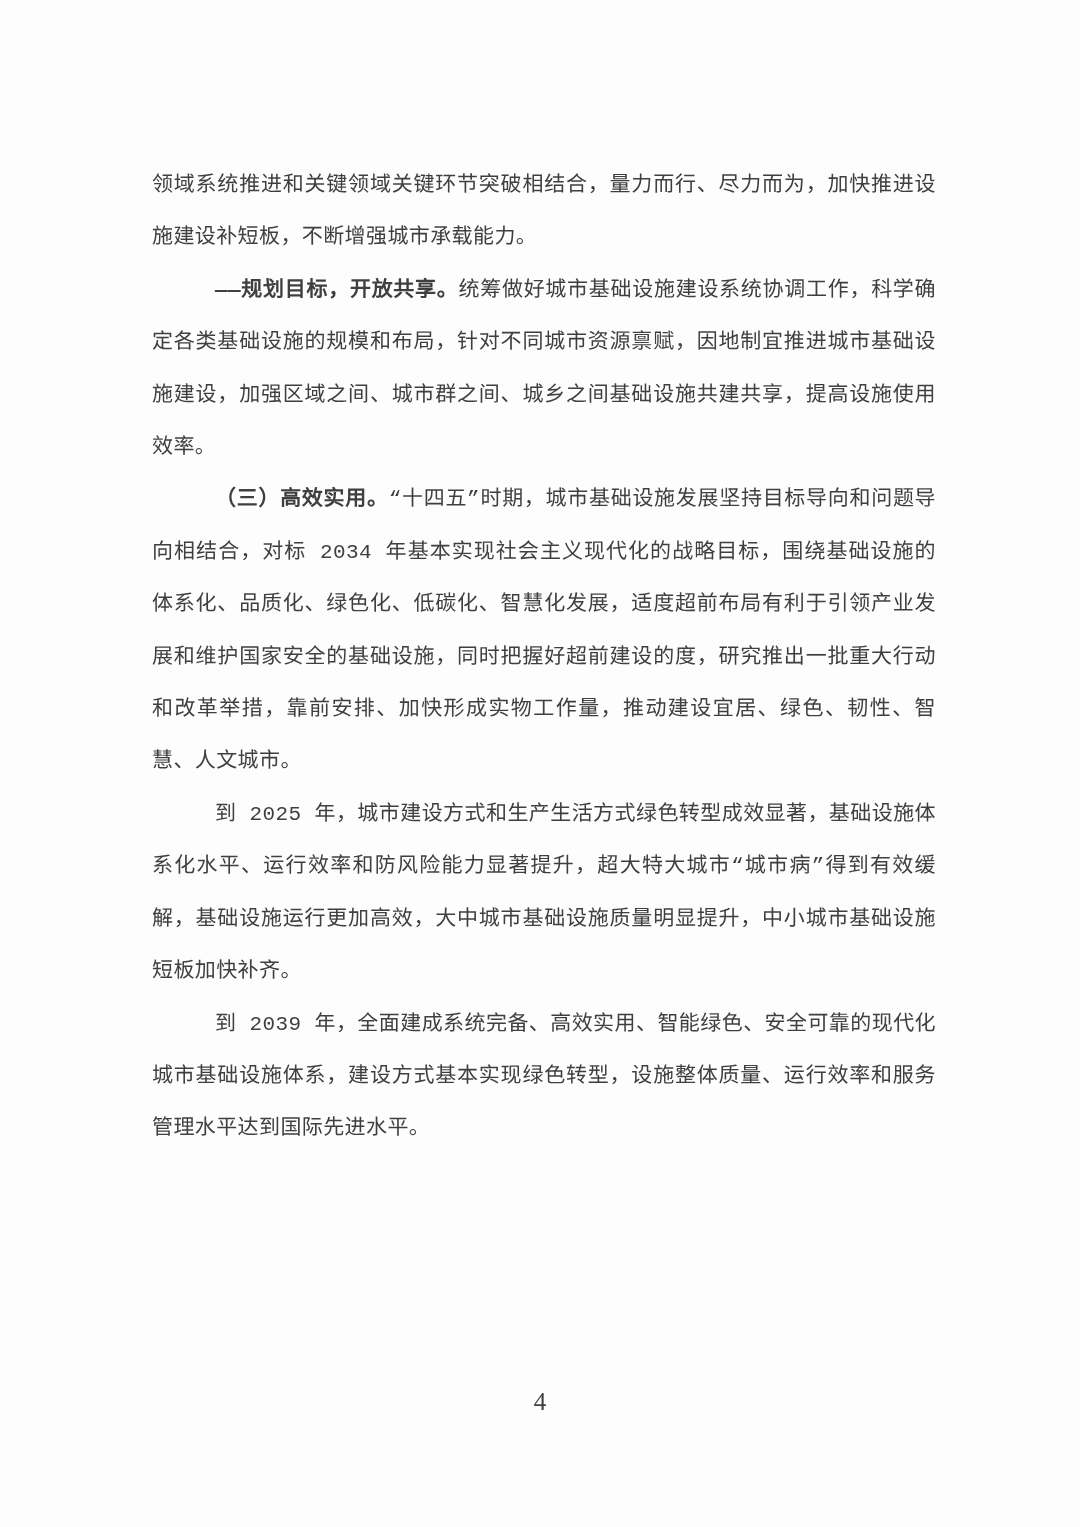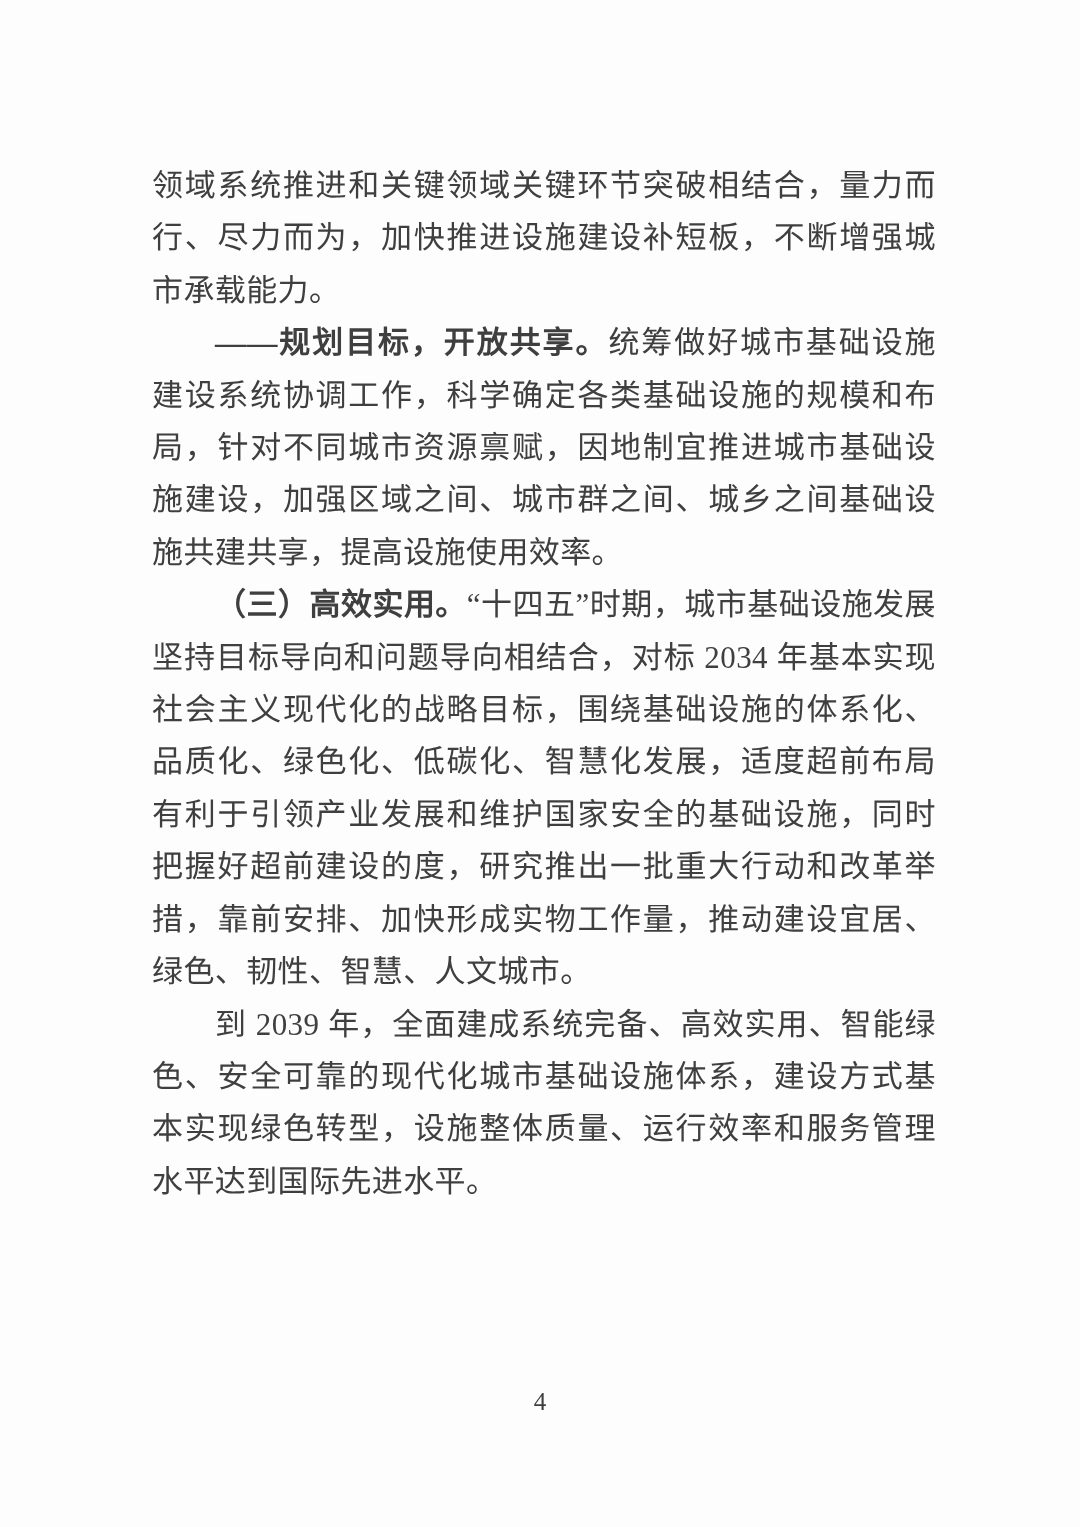--- a/index.html
+++ b/index.html
@@ -16,27 +16,28 @@
     font-family: "Liberation Serif", "DejaVu Serif", serif;
   }
   .text-block {
     position: absolute;
     left: 152px;
     top: 160px;
     width: 784px;
   }
   .para {
     margin: 0;
-    font-size: 31px;
+    font-size: 21px;
     line-height: 52.4px;
     color: #3f3f3f;
     text-align: justify;
     text-justify: inter-character;
     letter-spacing: 0.4px;
     word-break: break-all;
+    font-family: Liberation Mono, monospace;
   }
   .para .b {
     font-weight: 700;
   }
   .indent {
     text-indent: 63px;
   }
   .page-footer {
     position: absolute;
     top: 1388px;
@@ -56,20 +57,21 @@
 <div class="page">
 
   <div class="text-block">
 
     <p class="para"><span>领域系统推进和关键领域关键环节突破相结合，量力而行、尽力而为，加快推进设施建设补短板，不断增强城市承载能力。</span></p>
 
     <p class="para indent"><span class="b">——规划目标，开放共享。</span><span>统筹做好城市基础设施建设系统协调工作，科学确定各类基础设施的规模和布局，针对不同城市资源禀赋，因地制宜推进城市基础设施建设，加强区域之间、城市群之间、城乡之间基础设施共建共享，提高设施使用效率。</span></p>
 
     <p class="para indent"><span class="b">（三）高效实用。</span><span>“十四五”时期，城市基础设施发展坚持目标导向和问题导向相结合，对标 2034 年基本实现社会主义现代化的战略目标，围绕基础设施的体系化、品质化、绿色化、低碳化、智慧化发展，适度超前布局有利于引领产业发展和维护国家安全的基础设施，同时把握好超前建设的度，研究推出一批重大行动和改革举措，靠前安排、加快形成实物工作量，推动建设宜居、绿色、韧性、智慧、人文城市。</span></p>
 
+    <p class="para indent"><span>到 2025 年，城市建设方式和生产生活方式绿色转型成效显著，基础设施体系化水平、运行效率和防风险能力显著提升，超大特大城市“城市病”得到有效缓解，基础设施运行更加高效，大中城市基础设施质量明显提升，中小城市基础设施短板加快补齐。</span></p>
 
     <p class="para indent"><span>到 2039 年，全面建成系统完备、高效实用、智能绿色、安全可靠的现代化城市基础设施体系，建设方式基本实现绿色转型，设施整体质量、运行效率和服务管理水平达到国际先进水平。</span></p>
 
   </div>
 
   <div class="page-footer">
     <span class="page-number">4</span>
   </div>
 
 </div>

